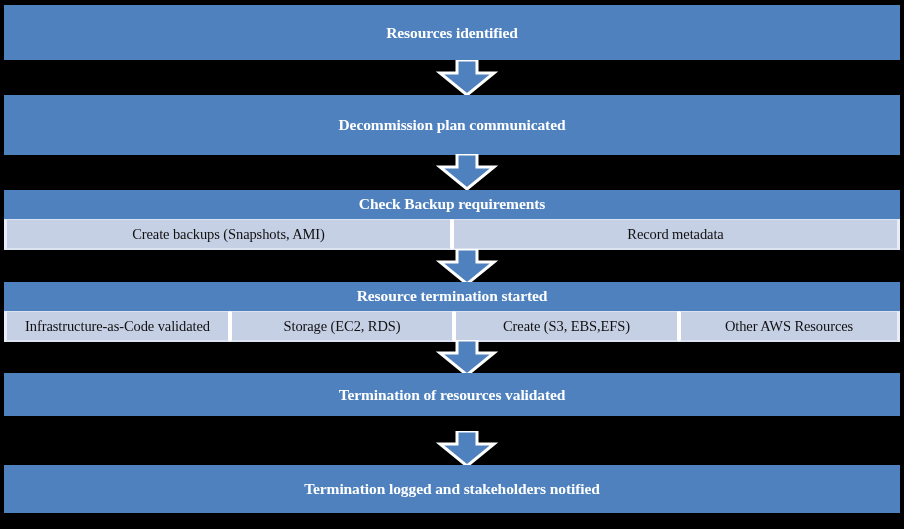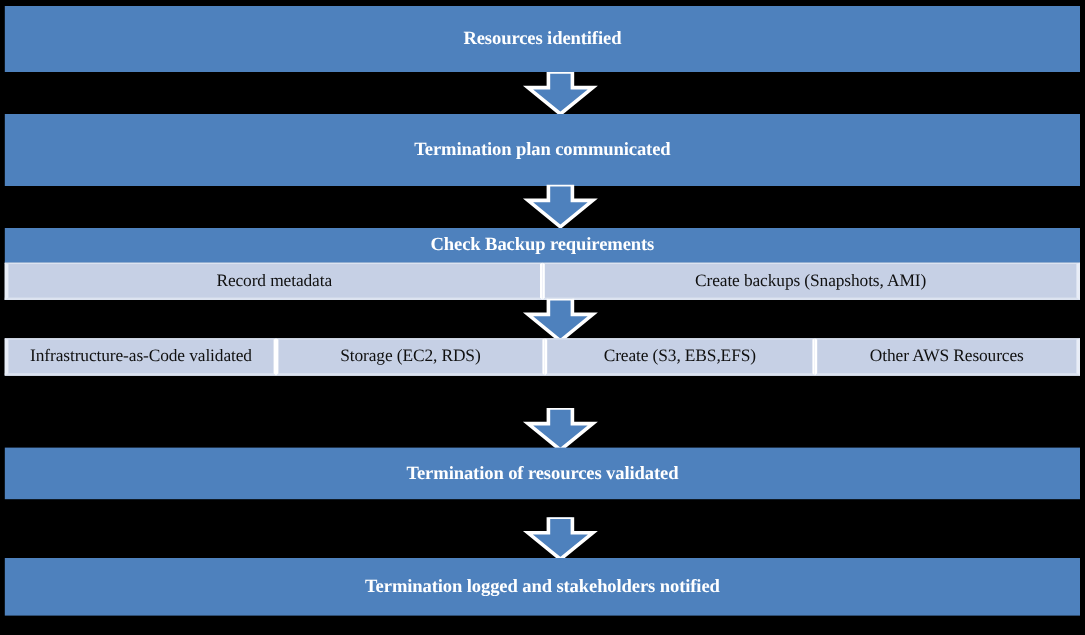--- a/index.html
+++ b/index.html
@@ -106,51 +106,54 @@
   </div>
 
   <div class="arrow" style="top:60px; height:36px;">
     <svg viewBox="0 0 66 36" preserveAspectRatio="none" aria-hidden="true">
       <polygon points="23,0 43,0 43,13 60,13 33,35 6,13 23,13" fill="#4E81BD" stroke="#FFFFFF" stroke-width="3" stroke-linejoin="miter"></polygon>
     </svg>
   </div>
 
   <div class="node" style="top:95px; height:60px;">
     <div class="bar solo">
-      <span>Termination plan communicated</span>
+      <span>Decommission plan communicated</span>
     </div>
   </div>
 
   <div class="arrow" style="top:154px; height:36px;">
     <svg viewBox="0 0 66 36" preserveAspectRatio="none" aria-hidden="true">
       <polygon points="23,0 43,0 43,13 60,13 33,35 6,13 23,13" fill="#4E81BD" stroke="#FFFFFF" stroke-width="3" stroke-linejoin="miter"></polygon>
     </svg>
   </div>
 
   <div class="node" style="top:190px; height:62px;">
     <div class="bar header">
       <span>Check Backup requirements</span>
     </div>
     <div class="subrow">
       <div class="cell">
-        <span>Record metadata</span>
+        <span>Create backups (Snapshots, AMI)</span>
       </div>
       <div class="cell">
-        <span>Create backups (Snapshots, AMI)</span>
+        <span>Record metadata</span>
       </div>
     </div>
   </div>
 
   <div class="arrow" style="top:249px; height:36px;">
     <svg viewBox="0 0 66 36" preserveAspectRatio="none" aria-hidden="true">
       <polygon points="23,0 43,0 43,13 60,13 33,35 6,13 23,13" fill="#4E81BD" stroke="#FFFFFF" stroke-width="3" stroke-linejoin="miter"></polygon>
     </svg>
   </div>
 
   <div class="node" style="top:282px; height:59px;">
+    <div class="bar header">
+      <span>Resource termination started</span>
+    </div>
     <div class="subrow">
       <div class="cell" style="flex:0 0 226px;">
         <span>Infrastructure-as-Code validated</span>
       </div>
       <div class="cell" style="flex:0 0 224px;">
         <span>Storage (EC2, RDS)</span>
       </div>
       <div class="cell" style="flex:0 0 225px;">
         <span>Create (S3, EBS,EFS)</span>
       </div>

